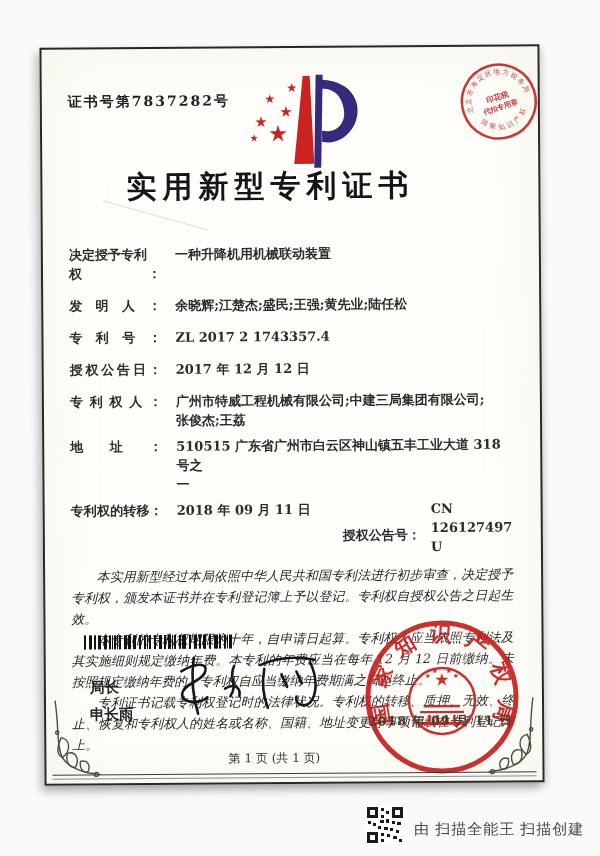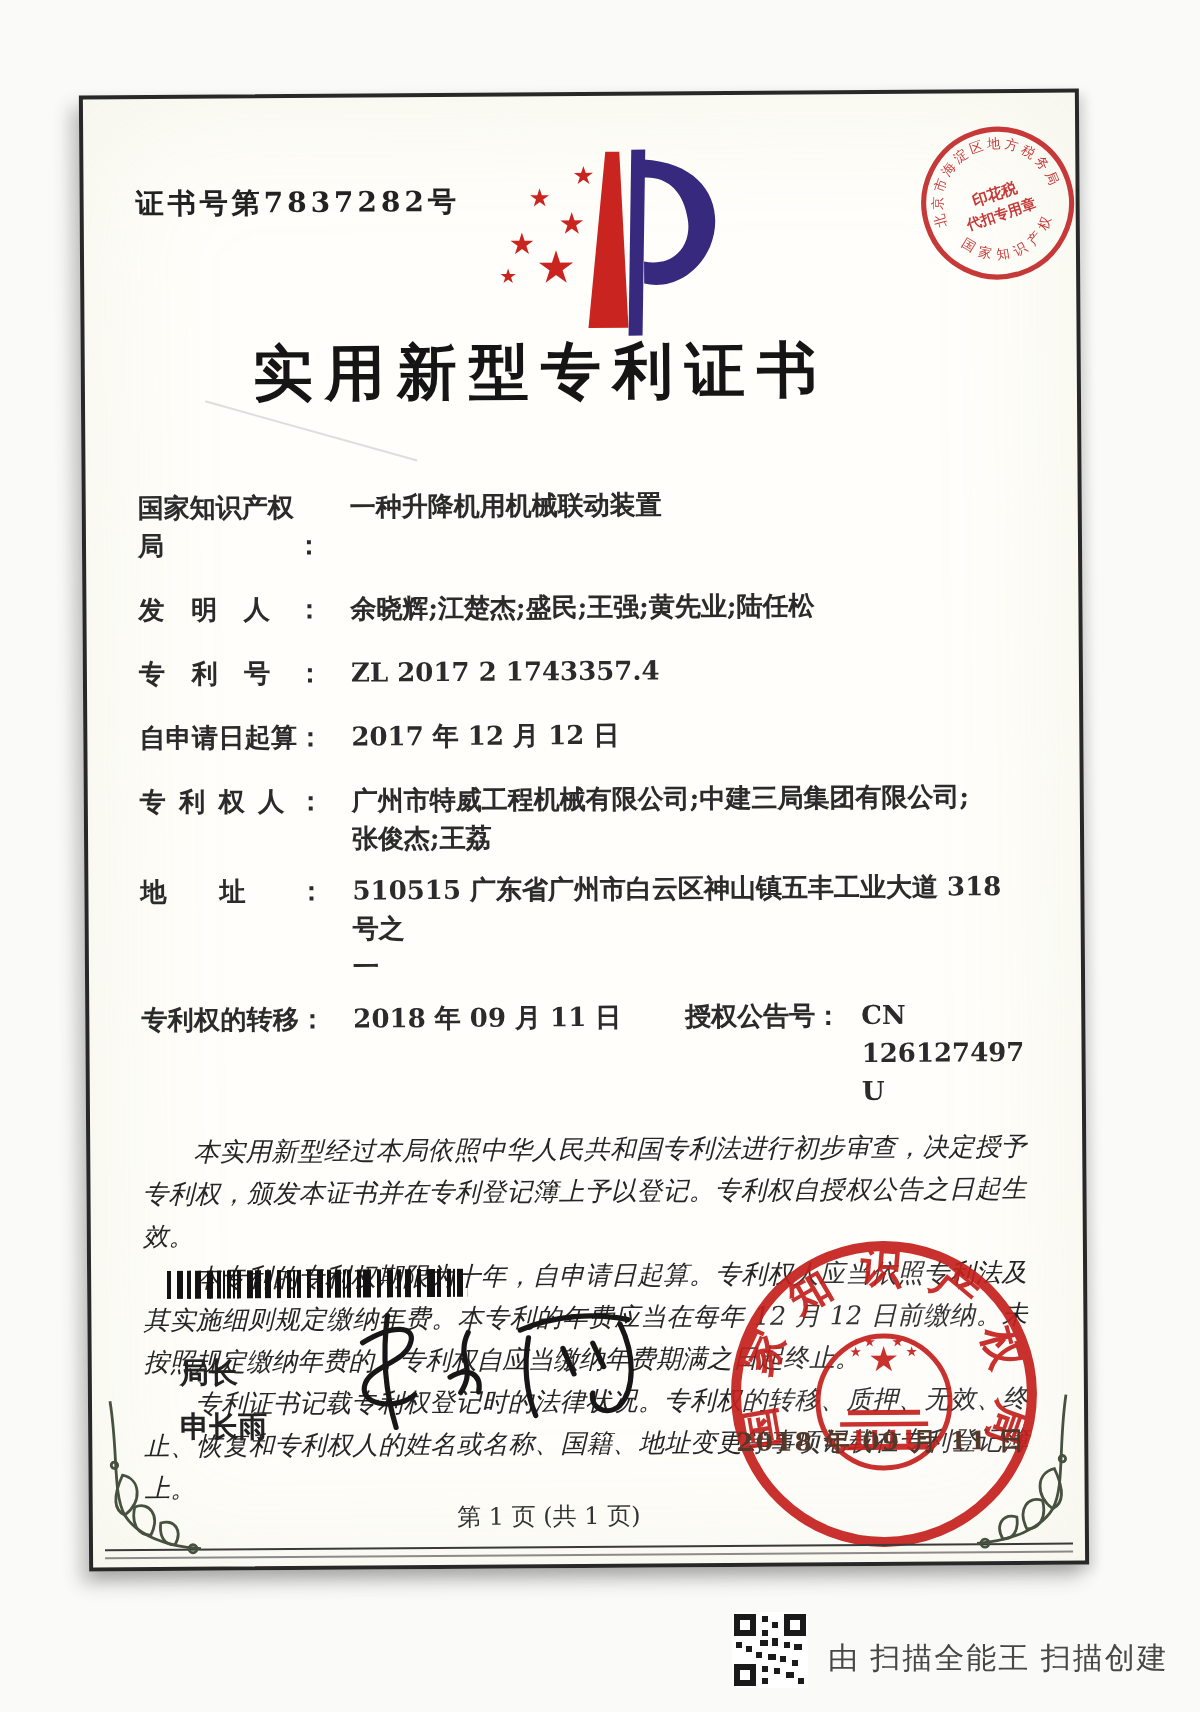--- a/index.html
+++ b/index.html
@@ -93,53 +93,53 @@
         <textPath href="#taxBot" startOffset="5">国家知识产权局</textPath>
       </text>
       <text x="40" y="38" font-size="7.5" fill="#bf1f1f" text-anchor="middle" font-weight="bold">印花税</text>
       <text x="40" y="48" font-size="7" fill="#bf1f1f" text-anchor="middle" font-weight="bold">代扣专用章</text>
     </svg>
 
     <div class="title">实用新型专利证书</div>
 
     <div class="content">
       <div class="frow">
-        <span class="flabel">国家知识产权局：</span>
+        <span class="flabel">决定授予专利权：</span>
         <span class="fvalue">一种升降机用机械联动装置</span>
       </div>
       <div class="frow">
         <span class="flabel">发明人：</span>
         <span class="fvalue">余晓辉;江楚杰;盛民;王强;黄先业;陆任松</span>
       </div>
       <div class="frow">
         <span class="flabel">专利号：</span>
         <span class="fvalue">ZL 2017 2 1743357.4</span>
       </div>
       <div class="frow">
-        <span class="flabel">自申请日起算：</span>
+        <span class="flabel">授权公告日：</span>
         <span class="fvalue">2017 年 12 月 12 日</span>
       </div>
       <div class="frow tall">
         <span class="flabel">专利权人：</span>
         <span class="fvalue">广州市特威工程机械有限公司;中建三局集团有限公司;
 张俊杰;王荔</span>
       </div>
       <div class="frow tall">
         <span class="flabel">地址：</span>
         <span class="fvalue">510515 广东省广州市白云区神山镇五丰工业大道 318 号之
 一</span>
       </div>
 
       <div class="grantrow">
         <div class="gpair left">
           <span class="flabel">专利权的转移：</span>
           <span>2018 年 09 月 11 日</span>
         </div>
         <div class="gpair">
-          <span class="flabel" style="width:78px;margin-right:10px;">授权公告号：</span>
+          <span class="flabel" style="width:78px;margin-right:10px;margin-top:26px;">授权公告号：</span>
           <span>CN 126127497 U</span>
         </div>
       </div>
 
       <div class="paras">
         <p>本实用新型经过本局依照中华人民共和国专利法进行初步审查，决定授予专利权，颁发本证书并在专利登记簿上予以登记。专利权自授权公告之日起生效。</p>
         <p>本专利的专利权期限为十年，自申请日起算。专利权人应当依照专利法及其实施细则规定缴纳年费。本专利的年费应当在每年 12 月 12 日前缴纳。未按照规定缴纳年费的，专利权自应当缴纳年费期满之日起终止。</p>
         <p>专利证书记载专利权登记时的法律状况。专利权的转移、质押、无效、终止、恢复和专利权人的姓名或名称、国籍、地址变更等事项记载在专利登记簿上。</p>
       </div>
     </div>

